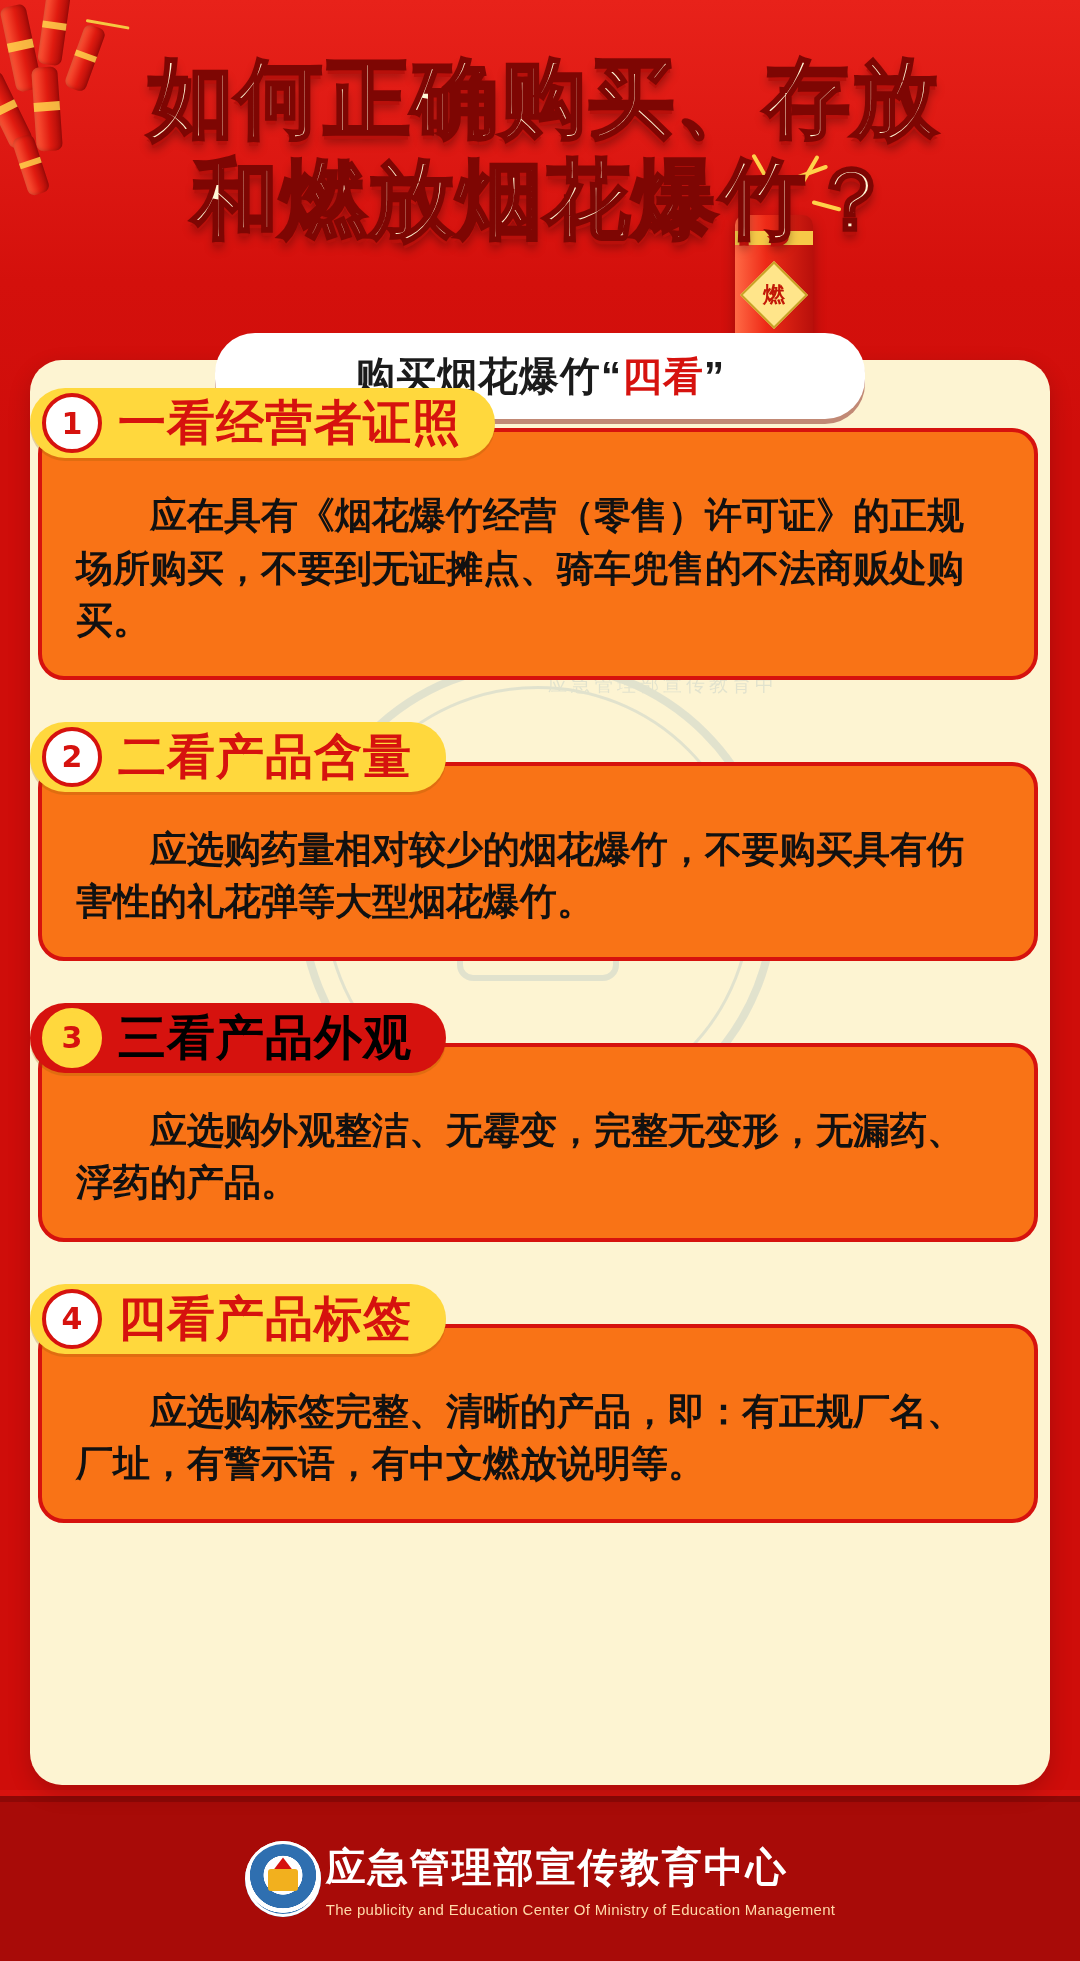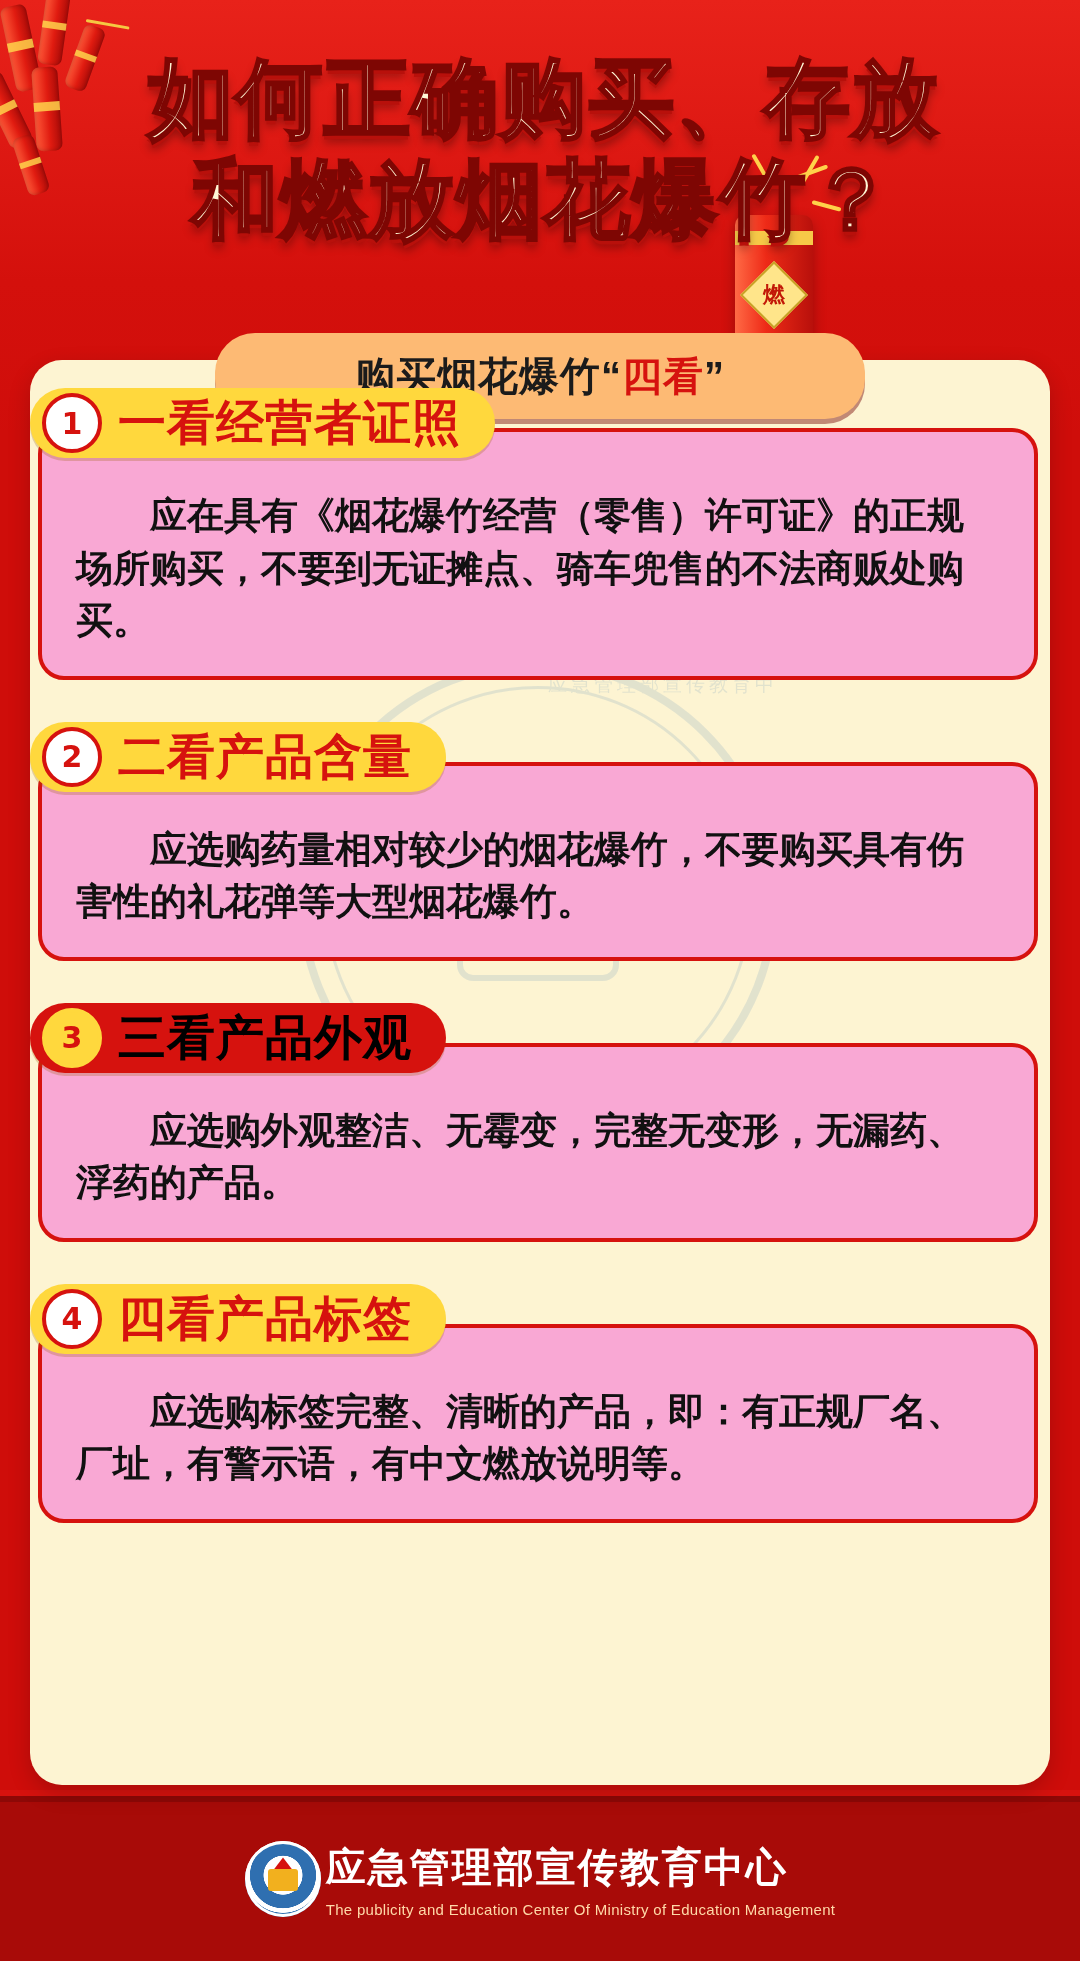--- a/index.html
+++ b/index.html
@@ -60,21 +60,21 @@
     -webkit-text-stroke:3px #7e0603;
     text-shadow:
       0 5px 0 #b8100b,
       0 8px 10px rgba(0,0,0,.35);
     font-family:"DejaVu Sans","Liberation Sans",sans-serif;
     margin-left:8px;
   }
   
   .subtitle-pill{
     position:absolute;left:215px;top:333px;width:650px;height:86px;
-    background:#fdba74;border-radius:40px;
+    background:#ffffff;border-radius:40px;
     display:flex;align-items:center;justify-content:center;
     box-shadow:0 5px 0 rgba(120,6,4,.45);z-index:6;
   }
   .subtitle-pill .st{font-size:40px;font-weight:bold;color:#1b1b1b;letter-spacing:1px;}
   .subtitle-pill .hl{color:#d6120e;}
   
   .panel{
     position:absolute;left:30px;top:360px;width:1020px;height:1425px;
     background:#fdf4d2;border-radius:32px;z-index:3;
     box-shadow:0 8px 22px rgba(0,0,0,.18);
@@ -96,21 +96,21 @@
   .wm-txt{
     position:absolute;left:0;right:0;top:12px;text-align:right;font-size:19px;color:#2f6fb0;
     letter-spacing:4px;
   }
   .wm-txt.b{top:auto;bottom:14px;font-size:13px;letter-spacing:1px;}
   
   .items{position:absolute;left:30px;top:388px;width:1020px;z-index:7;}
   .item{position:relative;margin-bottom:42px;}
   .item-body{
     margin-left:8px;margin-right:12px;margin-top:-30px;
-    background:#f9a8d4;border:4px solid #d6120e;border-radius:26px;
+    background:#f97316;border:4px solid #d6120e;border-radius:26px;
     padding:58px 34px 28px 34px;
   }
   .item-body p{
     margin:0;font-size:37px;line-height:1.42;color:#111;font-weight:bold;
     text-indent:74px;letter-spacing:0px;
     font-family:"DejaVu Sans","Liberation Sans",sans-serif;
   }
   .item-head{
     position:relative;z-index:3;display:inline-flex;align-items:center;
     height:70px;padding:0 34px 0 12px;

